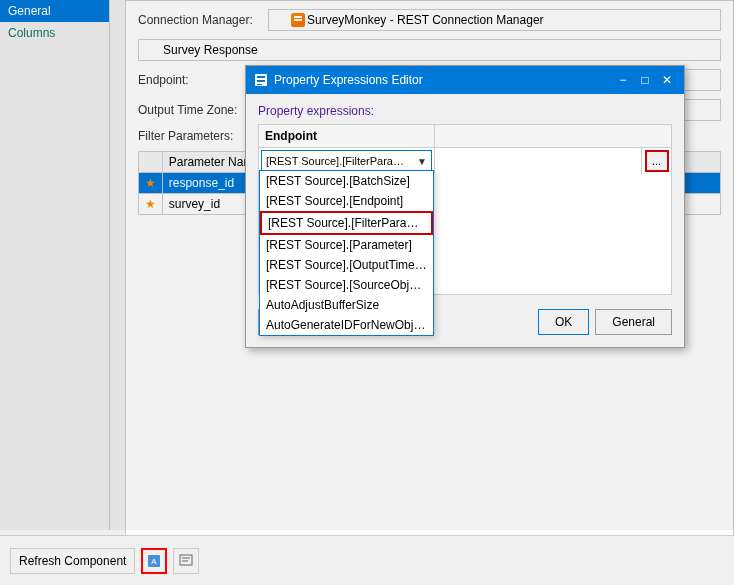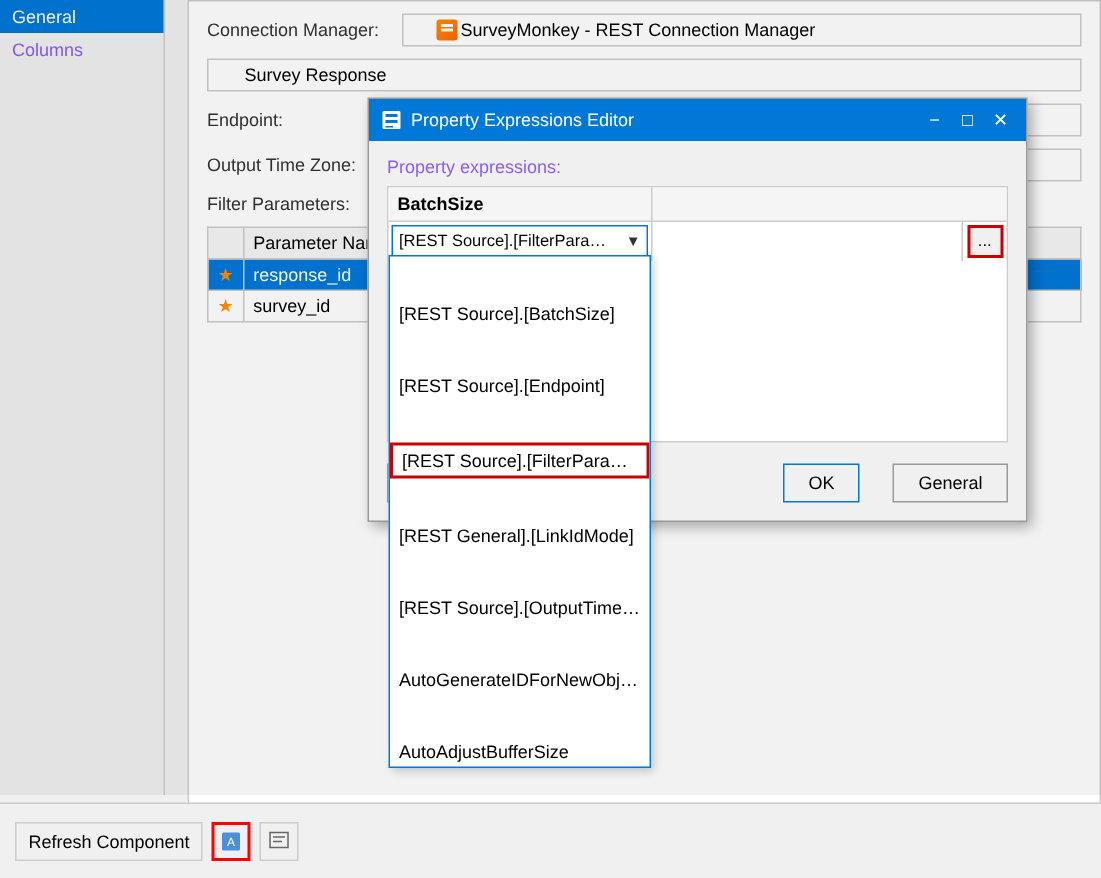--- a/index.html
+++ b/index.html
@@ -29,21 +29,21 @@
       top: 0;
       width: 110px;
       height: 530px;
       background: #f0f0f0;
       border-right: 1px solid #ccc;
     }
 
     .sidebar-item {
       padding: 4px 8px;
       cursor: pointer;
-      color: #8b5cf6;
+      color: #0f766e;
     }
 
     .sidebar-item.active {
       background: #0078d7;
       color: #fff;
     }
 
     
     .content-area {
       position: absolute;
@@ -218,21 +218,21 @@
       font-size: 12px;
     }
 
     .dialog-body {
       padding: 10px 12px;
     }
 
     .dialog-section-label {
       font-size: 12px;
       margin-bottom: 6px;
-      color: #8b5cf6;
+      color: #4c1d95;
     }
 
     
     .property-dropdown {
       width: 100%;
       height: 22px;
       border: 1px solid #0078d7;
       background: #fff;
       font-size: 12px;
       padding: 0 4px;
@@ -260,21 +260,20 @@
       box-shadow: 2px 2px 6px rgba(0,0,0,0.2);
     }
 
     .dropdown-list-item {
       padding: 3px 6px;
       font-size: 12px;
       cursor: pointer;
       white-space: nowrap;
       overflow: hidden;
       text-overflow: ellipsis;
-      margin-top: 28px;
     }
 
     .dropdown-list-item.selected {
       background: #fff;
       border: 2px solid #cc0000;
       color: #000;
       font-weight: 500;
     }
 
     
@@ -303,21 +302,21 @@
       height: 26px;
       padding: 0 16px;
       font-size: 12px;
       border: 1px solid #999;
       background: #f0f0f0;
       cursor: pointer;
     }
 
     .dialog-footer-right {
       display: flex;
-      gap: 22px;
+      gap: 6px;
     }
 
     .btn-ok {
       border: 1px solid #0078d7 !important;
     }
 
     .btn-delete {
       padding: 0 12px !important;
     }
 
@@ -439,40 +438,41 @@
         <button class="titlebar-btn">✕</button>
       </div>
     </div>
 
     <div class="dialog-body">
       <div class="dialog-section-label">Property expressions:</div>
 
       <div style="border: 1px solid #ccc; background: #fff; margin-bottom: 8px;">
 
         <div style="display: grid; grid-template-columns: 175px 1fr 30px; border-bottom: 1px solid #ccc; background: #f5f5f5;">
-          <div style="padding: 4px 6px; font-size:12px; font-weight:600;">BatchSize</div>
+          <div style="padding: 4px 6px; font-size:12px; font-weight:600;">Endpoint</div>
           <div style="border-left: 1px solid #ccc;"></div>
         </div>
 
         <div style="display: grid; grid-template-columns: 175px 1fr 30px; min-height: 26px; position: relative;">
 
           <div style="padding: 2px; position: relative;">
             <div class="property-dropdown">
               <span style="font-size:11px; overflow:hidden; text-overflow:ellipsis; white-space:nowrap; max-width:140px;">[REST Source].[FilterParameters]</span>
               <span class="dropdown-arrow">▼</span>
             </div>
 
             <div class="dropdown-list" style="position:absolute; top:22px; left:0; width:175px;">
               <div class="dropdown-list-item">[REST Source].[BatchSize]</div>
               <div class="dropdown-list-item">[REST Source].[Endpoint]</div>
               <div class="dropdown-list-item selected">[REST Source].[FilterParameters]</div>
-              <div class="dropdown-list-item">[REST General].[LinkIdMode]</div>
+              <div class="dropdown-list-item">[REST Source].[Parameter]</div>
               <div class="dropdown-list-item">[REST Source].[OutputTimeZo...]</div>
+              <div class="dropdown-list-item">[REST Source].[SourceObject]</div>
+              <div class="dropdown-list-item">AutoAdjustBufferSize</div>
               <div class="dropdown-list-item">AutoGenerateIDForNewObjects</div>
-              <div class="dropdown-list-item">AutoAdjustBufferSize</div>
             </div>
           </div>
 
           <div style="border-left: 1px solid #ccc; padding: 2px 6px; min-height: 26px; background:#fff;"></div>
 
           <div style="border-left: 1px solid #ccc; padding: 2px; display:flex; align-items:flex-start; justify-content:center; padding-top: 2px;">
             <button class="ellipsis-btn">...</button>
           </div>
         </div>
 

